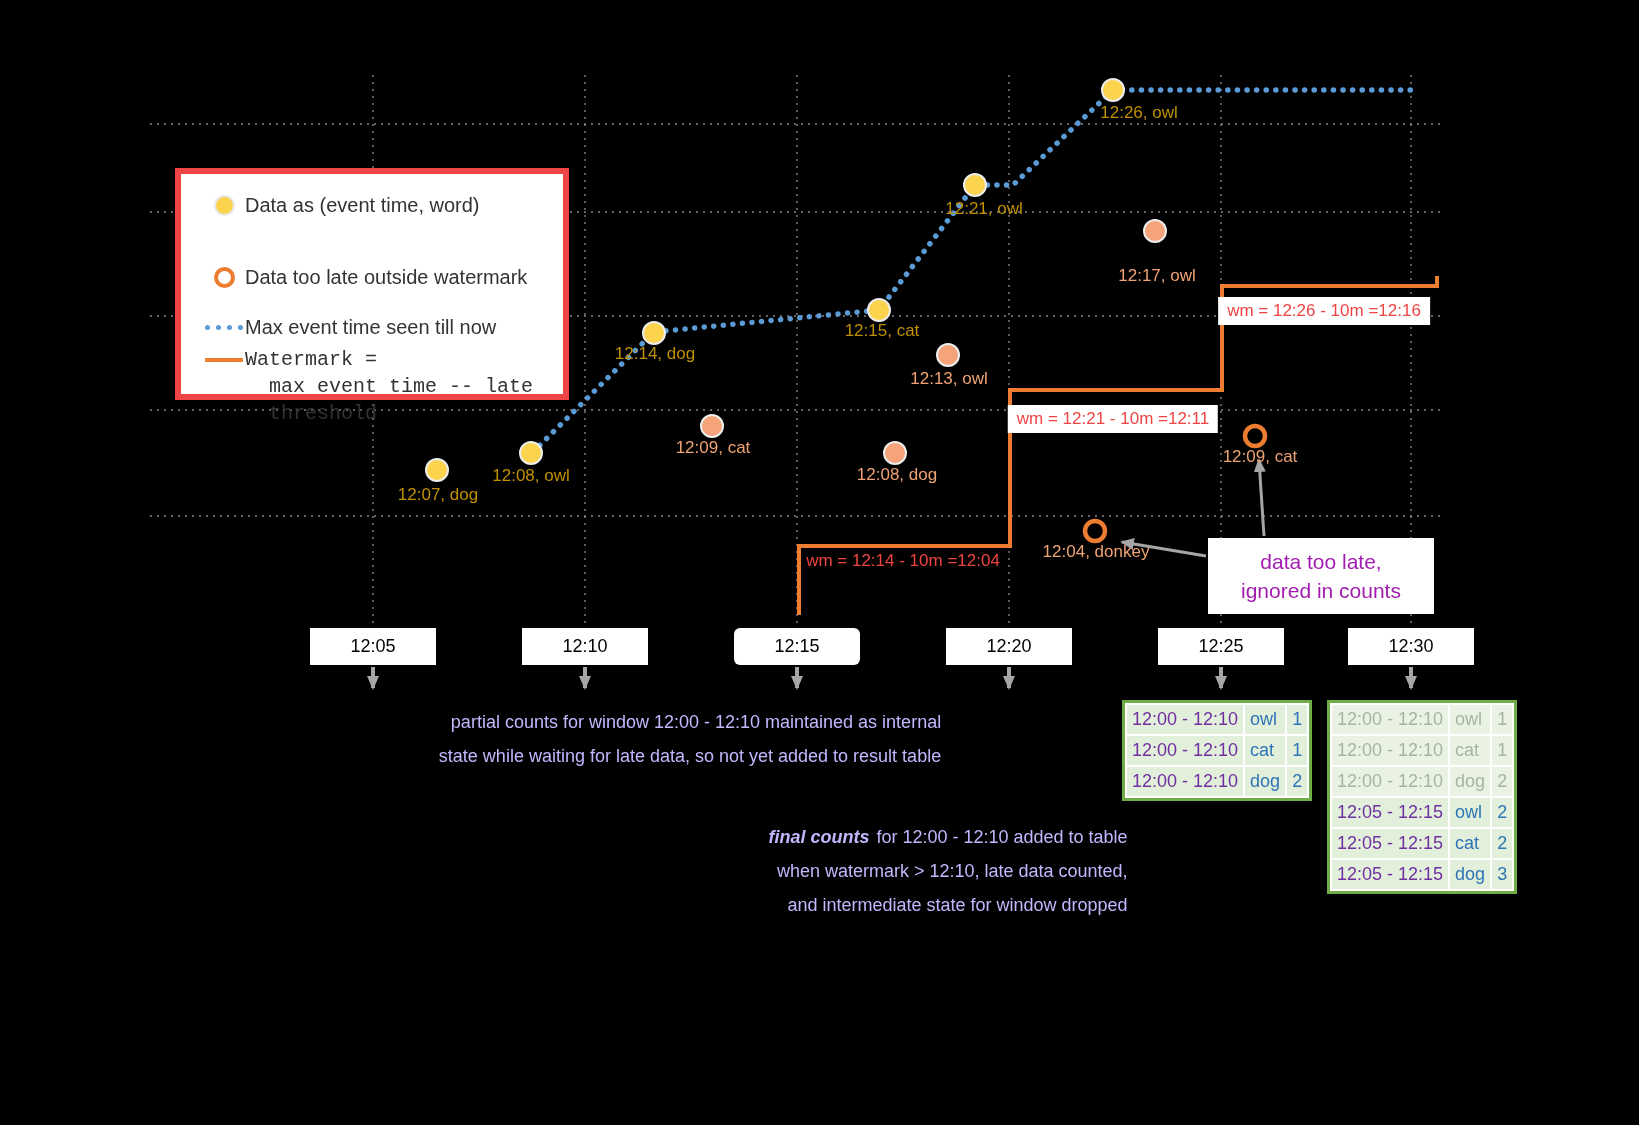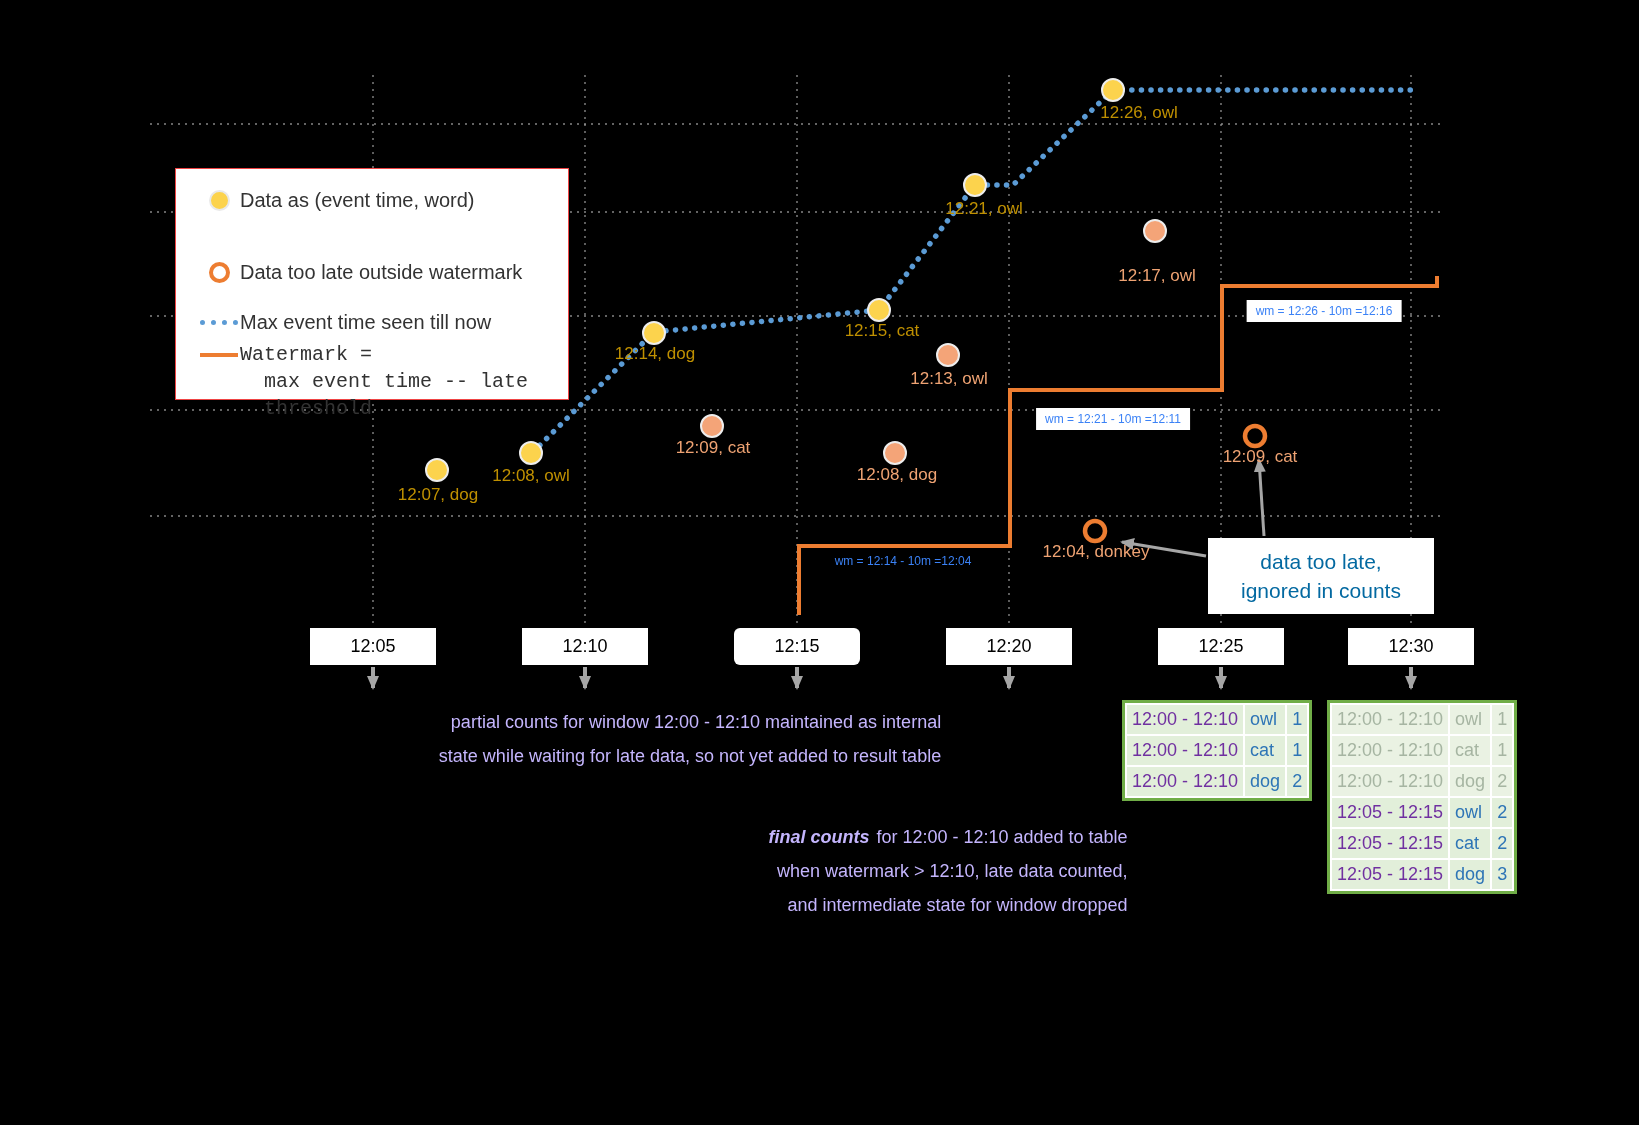--- a/index.html
+++ b/index.html
@@ -5,48 +5,48 @@
   html,body{margin:0;padding:0;background:#000;}
   #canvas{position:relative;width:1639px;height:1125px;background:#000;overflow:hidden;
           font-family:"Liberation Sans", sans-serif;}
   #plot-svg{position:absolute;left:0;top:0;}
 
   
   .point-label{position:absolute;transform:translate(-50%,-50%);font-size:17px;white-space:nowrap;}
   .pl-ontime{color:#bf9000;}
   .pl-late{color:#efa373;}
   .pl-toolate{color:#efa373;}
-  .wm-label{position:absolute;transform:translate(-50%,-50%);font-size:12px;white-space:nowrap;color:#3b82f6;}
+  .wm-label{position:absolute;transform:translate(-50%,-50%);font-size:17px;white-space:nowrap;color:#ef4444;}
   .wm-label.boxed{background:#ffffff;padding:4px 9px;}
 
   
   .time-box{position:absolute;transform:translateX(-50%);width:126px;height:37px;background:#fff;color:#000;
             font-size:18px;display:flex;align-items:center;justify-content:center;}
 
   
   #legend{position:absolute;left:175px;top:168px;width:394px;height:232px;background:#fff;
-          border:1px solid #ef4444;color:#222;box-sizing:border-box;}
+          border:6px solid #ef4444;color:#222;box-sizing:border-box;}
   .legend-row{position:absolute;left:22px;display:flex;align-items:center;font-size:20px;line-height:27px;color:#333;}
   .legend-icon{width:42px;display:flex;justify-content:center;flex:0 0 42px;}
   .dot{width:21px;height:21px;border-radius:50%;box-sizing:border-box;}
   .dot.yellow{background:#fcd34d;border:2px solid #e9e9e9;}
   .dot.salmon{background:#f4a478;border:2px solid #e9e9e9;}
   .dot.open{background:#fff;border:4px solid #ed7d31;width:21px;height:21px;}
   .line-sample{display:inline-block;}
   .line-sample.dotted{width:38px;height:0;border-top:5px dotted #5b9bd5;}
   .line-sample.solid{width:38px;height:4px;background:#ed7d31;}
 
   
   .red-note{position:absolute;color:#c4b5fd;font-size:18px;text-align:right;transform:translateX(-50%);
             line-height:34px;white-space:nowrap;}
   .red-note .emph{font-weight:bold;font-style:italic;margin-right:7px;}
 
   
   #too-late-box{position:absolute;left:1208px;top:538px;width:226px;box-sizing:border-box;background:#fff;
-                color:#0369a1;font-size:21px;text-align:center;padding:9px 10px;line-height:29px;}
+                color:#a21caf;font-size:21px;text-align:center;padding:9px 10px;line-height:29px;}
 
   
   #tables-layer{position:absolute;left:0;top:0;}
   .result-table{position:absolute;border-collapse:separate;border-spacing:2px;background:#fff;
                 border:3px solid #70ad47;}
   .result-table td{background:#e2efda;font-size:18px;padding:4px 5px;height:27px;white-space:nowrap;box-sizing:border-box;}
   .result-table td.window{color:#7030a0;min-width:112px;}
   .result-table td.word{color:#2e75b6;min-width:34px;}
   .result-table td.count{color:#2e75b6;min-width:16px;text-align:center;}
   .result-table tr.faded td{color:#a6b5a2;background:#eaf2e3;}

